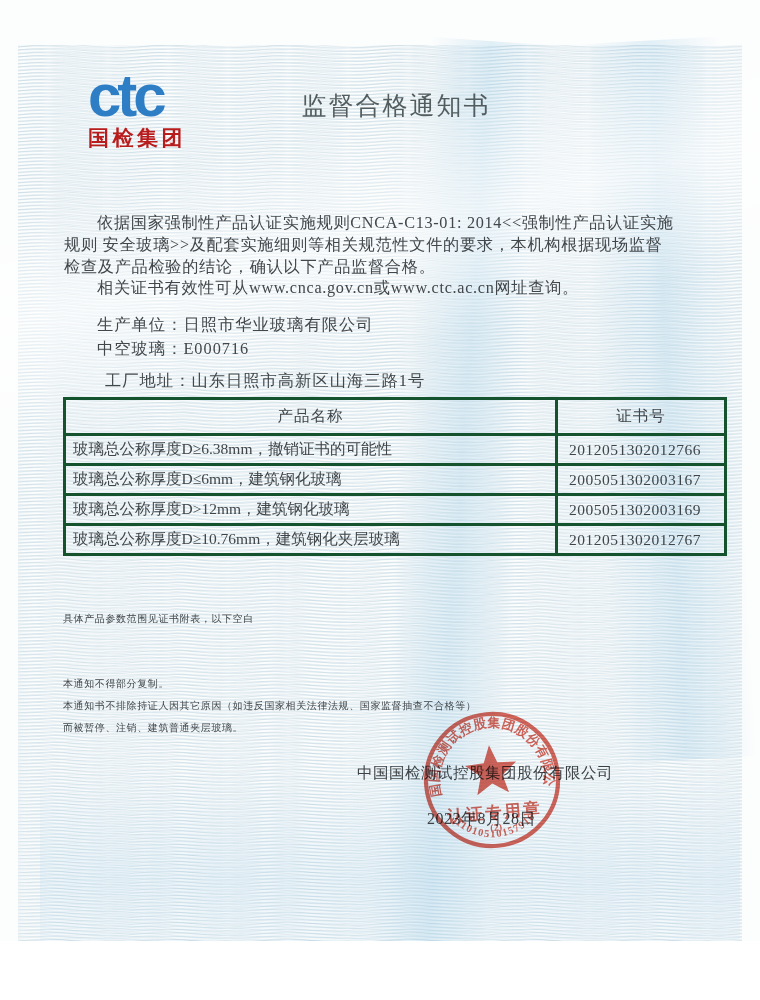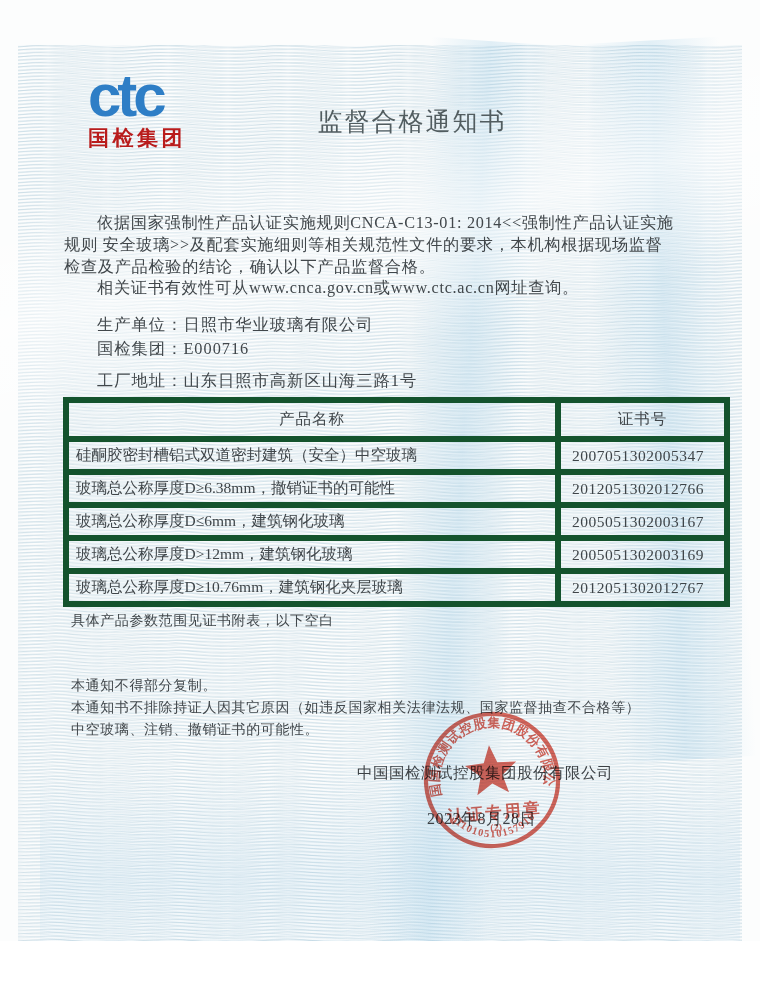--- a/index.html
+++ b/index.html
@@ -29,45 +29,45 @@
     left:88px;top:66px;
     font-family:"Liberation Sans","DejaVu Sans",sans-serif;
     font-size:60px;font-weight:700;letter-spacing:-4px;color:#2e7ec6;line-height:1;
   }
   .logo-cn{
     left:88px;top:127px;
     font-family:"Liberation Sans","DejaVu Sans",sans-serif;
     font-size:21px;font-weight:700;letter-spacing:3.5px;color:#b91c1c;line-height:1;
   }
   .title{
-    left:296px;top:92px;width:200px;text-align:center;margin:16px;
+    left:296px;top:92px;width:200px;text-align:center;margin:0;
     font-size:25px;font-weight:400;letter-spacing:2px;color:#525d60;line-height:1.15;
   }
   .addressee{left:64px;top:185px;font-size:16.5px;letter-spacing:.8px;}
   .pline{font-size:16.2px;letter-spacing:.7px;}
   .l1{left:97px;top:212px;}
   .l2{left:64px;top:234px;}
   .l3{left:64px;top:256px;}
   .l4{left:97px;top:277px;}
   .info{font-size:16.3px;letter-spacing:1px;left:97px;}
-  .i1{top:314px;} .i2{top:338px;} .i3{top:370px;}
+  .i1{top:314px;} .i2{top:338px;} .i3{top:370px;margin-left:8px;}
   table.products{
     position:absolute;left:63px;top:397px;border-collapse:collapse;table-layout:fixed;
     font-size:15.5px;color:#3f4549;
   }
   table.products col.c1{width:492px;}
   table.products col.c2{width:169px;}
   table.products th,table.products td{
-    border:6px solid #14532d;font-weight:400;overflow:hidden;white-space:nowrap;
+    border:3px solid #14532d;font-weight:400;overflow:hidden;white-space:nowrap;
   }
   table.products th{height:31px;text-align:center;letter-spacing:1px;}
   table.products td{height:25px;}
   td.pname{padding-left:7px;text-align:left;}
   td.cert{padding-left:11px;text-align:left;letter-spacing:.5px;}
-  .note{font-size:14px;letter-spacing:.6px;left:71px;}
+  .note{font-size:10px;letter-spacing:.6px;left:63px;}
   .n1{top:612px;} .n2{top:656px;} .n3{top:677px;} .n4{top:699px;} .n5{top:721px;}
   .sig-company{left:357px;top:763px;font-size:15.5px;letter-spacing:.5px;color:#3c4145;}
   .sig-date{left:427px;top:809px;font-size:16px;letter-spacing:.5px;color:#3c4145;}
   .footer{left:332px;top:971px;font-size:15.5px;letter-spacing:1px;color:#0f172a;}
   .stamp{
     position:absolute;left:402px;top:692px;z-index:3;
     mix-blend-mode:multiply;opacity:.9;
   }
   .stamp text{font-family:"Liberation Serif","DejaVu Serif",serif;font-weight:700;}
 </style>
@@ -103,36 +103,32 @@
     <div class="abs logo-cn">国检集团</div>
 
     <h1 class="abs title">监督合格通知书</h1>
 
     <div class="abs pline l1">依据国家强制性产品认证实施规则CNCA-C13-01: 2014&lt;&lt;强制性产品认证实施</div>
     <div class="abs pline l2">规则 安全玻璃&gt;&gt;及配套实施细则等相关规范性文件的要求，本机构根据现场监督</div>
     <div class="abs pline l4">相关证书有效性可从www.cnca.gov.cn或www.ctc.ac.cn网址查询。</div>
     <div class="abs pline l3">检查及产品检验的结论，确认以下产品监督合格。</div>
 
     <div class="abs info i1"><span>生产单位：</span><span>日照市华业玻璃有限公司</span></div>
-    <div class="abs info i2"><span>国检集团：</span><span>E000716</span></div>
+    <div class="abs info i2"><span>中空玻璃：</span><span>E000716</span></div>
     <div class="abs info i3"><span>工厂地址：</span><span>山东日照市高新区山海三路1号</span></div>
 
     <table class="products">
       <colgroup>
           <col class="c1">
           <col class="c2">
         </colgroup>
       <tbody>
           <tr>
         <th>产品名称</th>
         <th>证书号</th>
-      </tr>
-      <tr>
-        <td class="pname">硅酮胶密封槽铝式双道密封建筑（安全）中空玻璃</td>
-        <td class="cert">2007051302005347</td>
       </tr>
       <tr>
         <td class="pname">玻璃总公称厚度D≥6.38mm，撤销证书的可能性</td>
         <td class="cert">2012051302012766</td>
       </tr>
       <tr>
         <td class="pname">玻璃总公称厚度D≤6mm，建筑钢化玻璃</td>
         <td class="cert">2005051302003167</td>
       </tr>
       <tr>
@@ -142,21 +138,21 @@
       <tr>
         <td class="pname">玻璃总公称厚度D≥10.76mm，建筑钢化夹层玻璃</td>
         <td class="cert">2012051302012767</td>
       </tr>
     </tbody>
       </table>
 
     <div class="abs note n1">具体产品参数范围见证书附表，以下空白</div>
     <div class="abs note n4">本通知书不排除持证人因其它原因（如违反国家相关法律法规、国家监督抽查不合格等）</div>
     <div class="abs note n3">本通知不得部分复制。</div>
-    <div class="abs note n5">中空玻璃、注销、撤销证书的可能性。</div>
+    <div class="abs note n5">而被暂停、注销、建筑普通夹层玻璃。</div>
 
     <div class="abs sig-company">中国国检测试控股集团股份有限公司</div>
     <div class="abs sig-date">2023年8月28日</div>
 
     <div class="abs footer">第1页共1页</div>
   </div>
 
   <svg class="stamp" width="180" height="180" viewBox="0 0 180 180">
     <g transform="rotate(-5 90 88)" fill="#d8564a">
       <circle cx="90" cy="88" r="66" fill="none" stroke="#d8564a" stroke-width="4.2"></circle>

